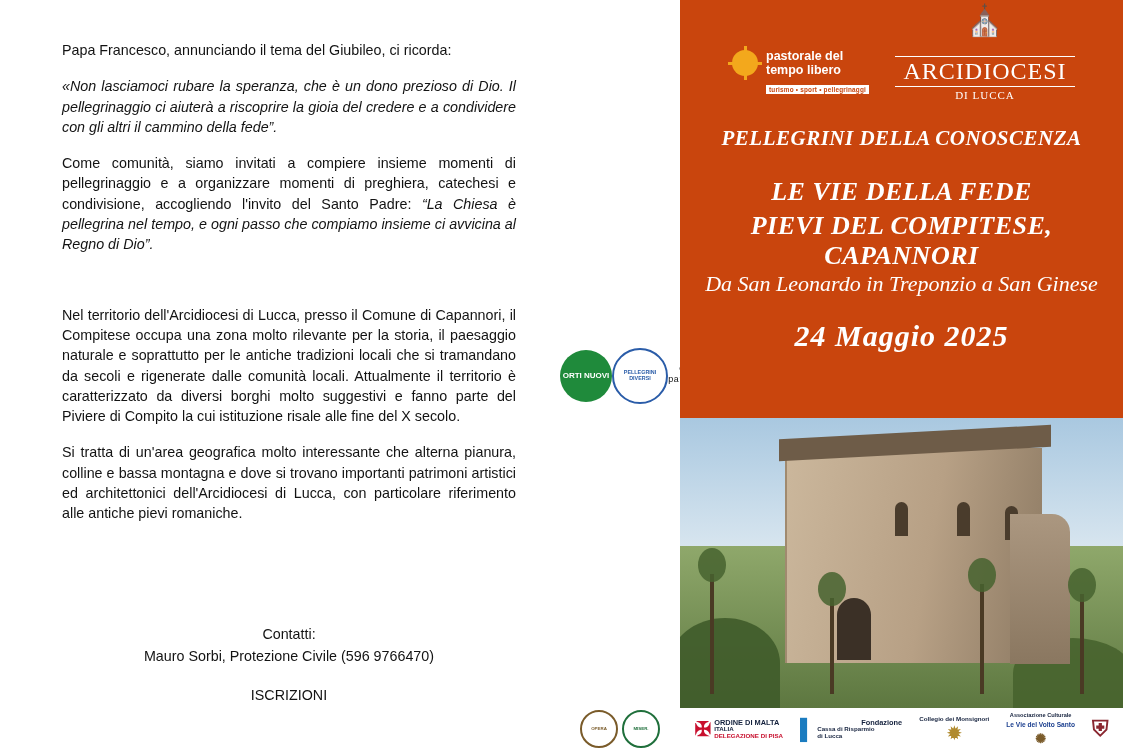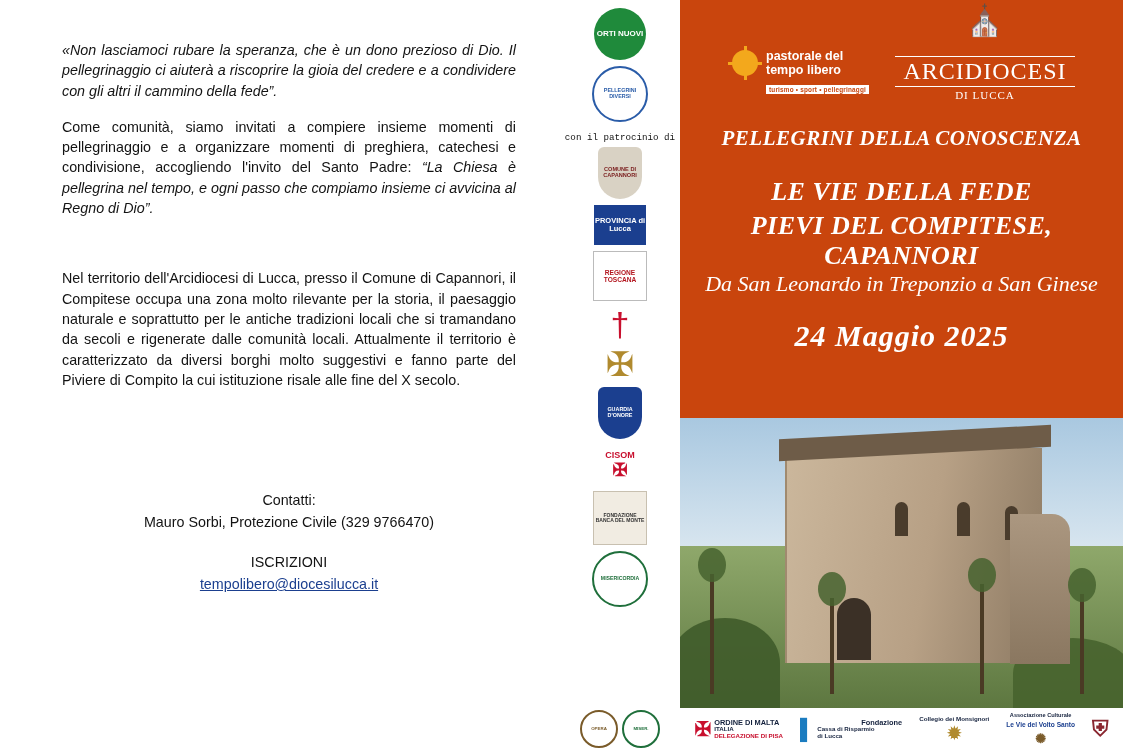--- a/index.html
+++ b/index.html
@@ -61,21 +61,21 @@
 
   
   .logo-col {
     position: absolute;
     left: 560px;
     top: 0;
     width: 120px;
     height: 750px;
     background: #ffffff;
     display: flex;
-    flex-direction: column;
+    flex-direction: row;
     align-items: center;
     padding-top: 8px;
     box-sizing: border-box;
   }
   .logo-box {
     width: 58px;
     margin-bottom: 6px;
     display: flex;
     align-items: center;
     justify-content: center;
@@ -351,35 +351,36 @@
     display:flex; align-items:center; justify-content:center;
     gap: 4px;
   }
 </style>
 </head>
 <body>
 
 <div class="page">
 
   <div class="left-panel">
+    <p>Papa Francesco, annunciando il tema del Giubileo, ci ricorda:</p>
     <p class="italic">«Non lasciamoci rubare la speranza, che è un dono prezioso di Dio. Il pellegrinaggio ci aiuterà a riscoprire la gioia del credere e a condividere con gli altri il cammino della fede”.</p>
     <p class="mix"><span>Come comunità, siamo invitati a compiere insieme momenti di pellegrinaggio e a organizzare momenti di preghiera, catechesi e condivisione, accogliendo l'invito del Santo Padre: </span><i>“La Chiesa è pellegrina nel tempo, e ogni passo che compiamo insieme ci avvicina al Regno di Dio”.</i></p>
 
     <div class="spacer-1"></div>
 
     <p>Nel territorio dell'Arcidiocesi di Lucca, presso il Comune di Capannori, il Compitese occupa una zona molto rilevante per la storia, il paesaggio naturale e soprattutto per le antiche tradizioni locali che si tramandano da secoli e rigenerate dalle comunità locali. Attualmente il territorio è caratterizzato da diversi borghi molto suggestivi e fanno parte del Piviere di Compito la cui istituzione risale alle fine del X secolo.</p>
+    <p>Si tratta di un'area geografica molto interessante che alterna pianura, colline e bassa montagna e dove si trovano importanti patrimoni artistici ed architettonici dell'Arcidiocesi di Lucca, con particolare riferimento alle antiche pievi romaniche.</p>
 
     <div class="spacer-2"></div>
 
     <div class="contacts">
       <p>Contatti:</p>
-      <p>Mauro Sorbi, Protezione Civile  (329 9766470)</p>
+      <p>Mauro Sorbi, Protezione Civile  (596 9766470)</p>
       <div class="gap"></div>
       <p>ISCRIZIONI</p>
-      <p><a href="#">tempolibero@diocesilucca.it</a></p>
     </div>
   </div>
 
   <div class="logo-col">
 
     <div class="logo-box">
       <div class="lg-circle" style="background:#1f8a3b;">
         <span>ORTI NUOVI</span>
       </div>
     </div>

